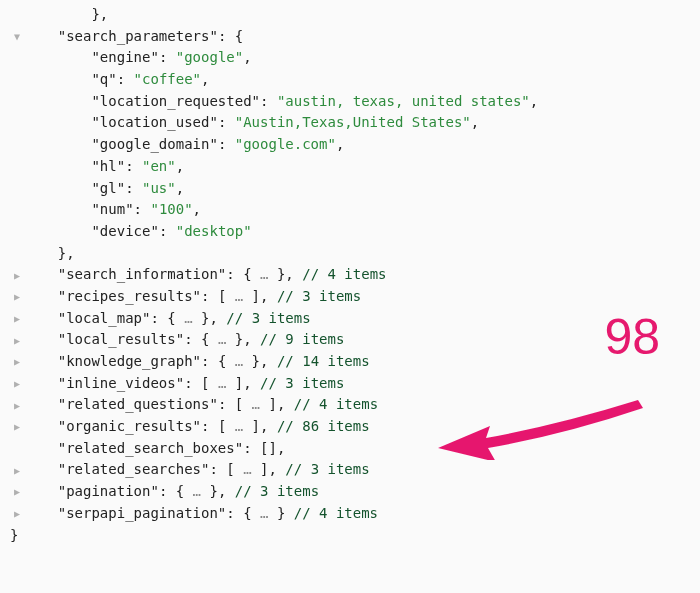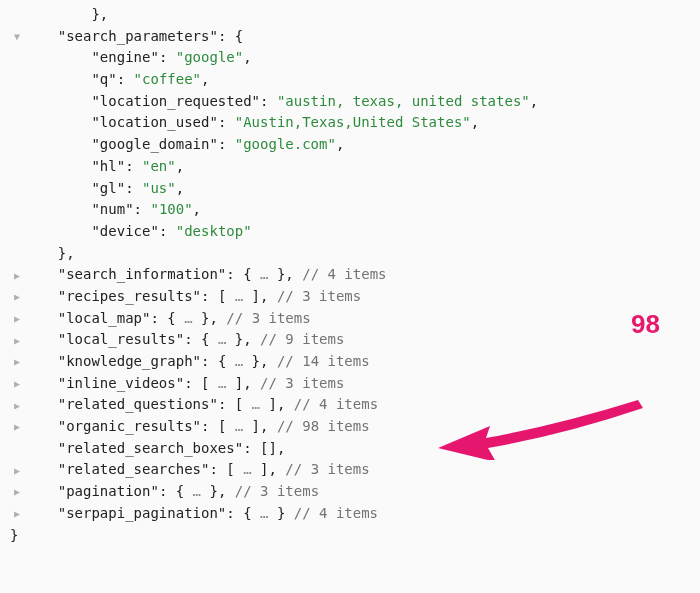--- a/index.html
+++ b/index.html
@@ -36,21 +36,21 @@
     .punct {
       color: #222;
     }
     .collapsed {
       color: #222;
     }
     .placeholder {
       color: #888;
     }
     .comment {
-      color: #737373;
+      color: #14532d;
     }
     .caret {
       display: inline-block;
       width: 14px;
       color: #b0b0b0;
       font-size: 10px;
       vertical-align: middle;
       text-align: center;
       user-select: none;
     }
@@ -62,23 +62,23 @@
     }
     .caret-none {
       visibility: hidden;
     }
     .annotation {
       position: absolute;
       color: #e6196e;
       font-family: -apple-system, Arial, sans-serif;
     }
     .annotation-text {
-      font-size: 26px;
+      font-size: 50px;
       line-height: 1.1;
-      font-weight: 700;
+      font-weight: 400;
       text-align: left;
     }
     .arrow {
       position: absolute;
     }
   </style>
 </head>
 <body>
 
 <div class="json-container">
@@ -102,21 +102,21 @@
   <div class="line"><span class="caret caret-none caret-right"></span>    <span class="punct">},</span></div>
 
   <div id="collapsed-block">
       <div class="line"><span class="caret caret-right"></span>    <span class="key">"search_information"</span><span class="punct">: </span><span class="collapsed">{</span><span class="placeholder"> … </span><span class="collapsed">}</span><span class="punct">,</span> <span class="comment">// 4 items</span></div>
       <div class="line"><span class="caret caret-right"></span>    <span class="key">"recipes_results"</span><span class="punct">: </span><span class="collapsed">[</span><span class="placeholder"> … </span><span class="collapsed">]</span><span class="punct">,</span> <span class="comment">// 3 items</span></div>
       <div class="line"><span class="caret caret-right"></span>    <span class="key">"local_map"</span><span class="punct">: </span><span class="collapsed">{</span><span class="placeholder"> … </span><span class="collapsed">}</span><span class="punct">,</span> <span class="comment">// 3 items</span></div>
       <div class="line"><span class="caret caret-right"></span>    <span class="key">"local_results"</span><span class="punct">: </span><span class="collapsed">{</span><span class="placeholder"> … </span><span class="collapsed">}</span><span class="punct">,</span> <span class="comment">// 9 items</span></div>
       <div class="line"><span class="caret caret-right"></span>    <span class="key">"knowledge_graph"</span><span class="punct">: </span><span class="collapsed">{</span><span class="placeholder"> … </span><span class="collapsed">}</span><span class="punct">,</span> <span class="comment">// 14 items</span></div>
       <div class="line"><span class="caret caret-right"></span>    <span class="key">"inline_videos"</span><span class="punct">: </span><span class="collapsed">[</span><span class="placeholder"> … </span><span class="collapsed">]</span><span class="punct">,</span> <span class="comment">// 3 items</span></div>
       <div class="line"><span class="caret caret-right"></span>    <span class="key">"related_questions"</span><span class="punct">: </span><span class="collapsed">[</span><span class="placeholder"> … </span><span class="collapsed">]</span><span class="punct">,</span> <span class="comment">// 4 items</span></div>
-      <div class="line"><span class="caret caret-right"></span>    <span class="key">"organic_results"</span><span class="punct">: </span><span class="collapsed">[</span><span class="placeholder"> … </span><span class="collapsed">]</span><span class="punct">,</span> <span class="comment">// 98 items</span></div>
+      <div class="line"><span class="caret caret-right"></span>    <span class="key">"organic_results"</span><span class="punct">: </span><span class="collapsed">[</span><span class="placeholder"> … </span><span class="collapsed">]</span><span class="punct">,</span> <span class="comment">// 86 items</span></div>
       <div class="line"><span class="caret caret-none caret-right"></span>    <span class="key">"related_search_boxes"</span><span class="punct">: </span><span class="collapsed">[</span><span class="collapsed">]</span><span class="punct">,</span></div>
       <div class="line"><span class="caret caret-right"></span>    <span class="key">"related_searches"</span><span class="punct">: </span><span class="collapsed">[</span><span class="placeholder"> … </span><span class="collapsed">]</span><span class="punct">,</span> <span class="comment">// 3 items</span></div>
       <div class="line"><span class="caret caret-right"></span>    <span class="key">"pagination"</span><span class="punct">: </span><span class="collapsed">{</span><span class="placeholder"> … </span><span class="collapsed">}</span><span class="punct">,</span> <span class="comment">// 3 items</span></div>
       <div class="line"><span class="caret caret-right"></span>    <span class="key">"serpapi_pagination"</span><span class="punct">: </span><span class="collapsed">{</span><span class="placeholder"> … </span><span class="collapsed">}</span><span class="punct"></span> <span class="comment">// 4 items</span></div>
     </div>
 
   <div class="line"><span class="punct">}</span></div>
 </div>
 
 <div class="annotation" style="right: 40px; top: 310px;">

